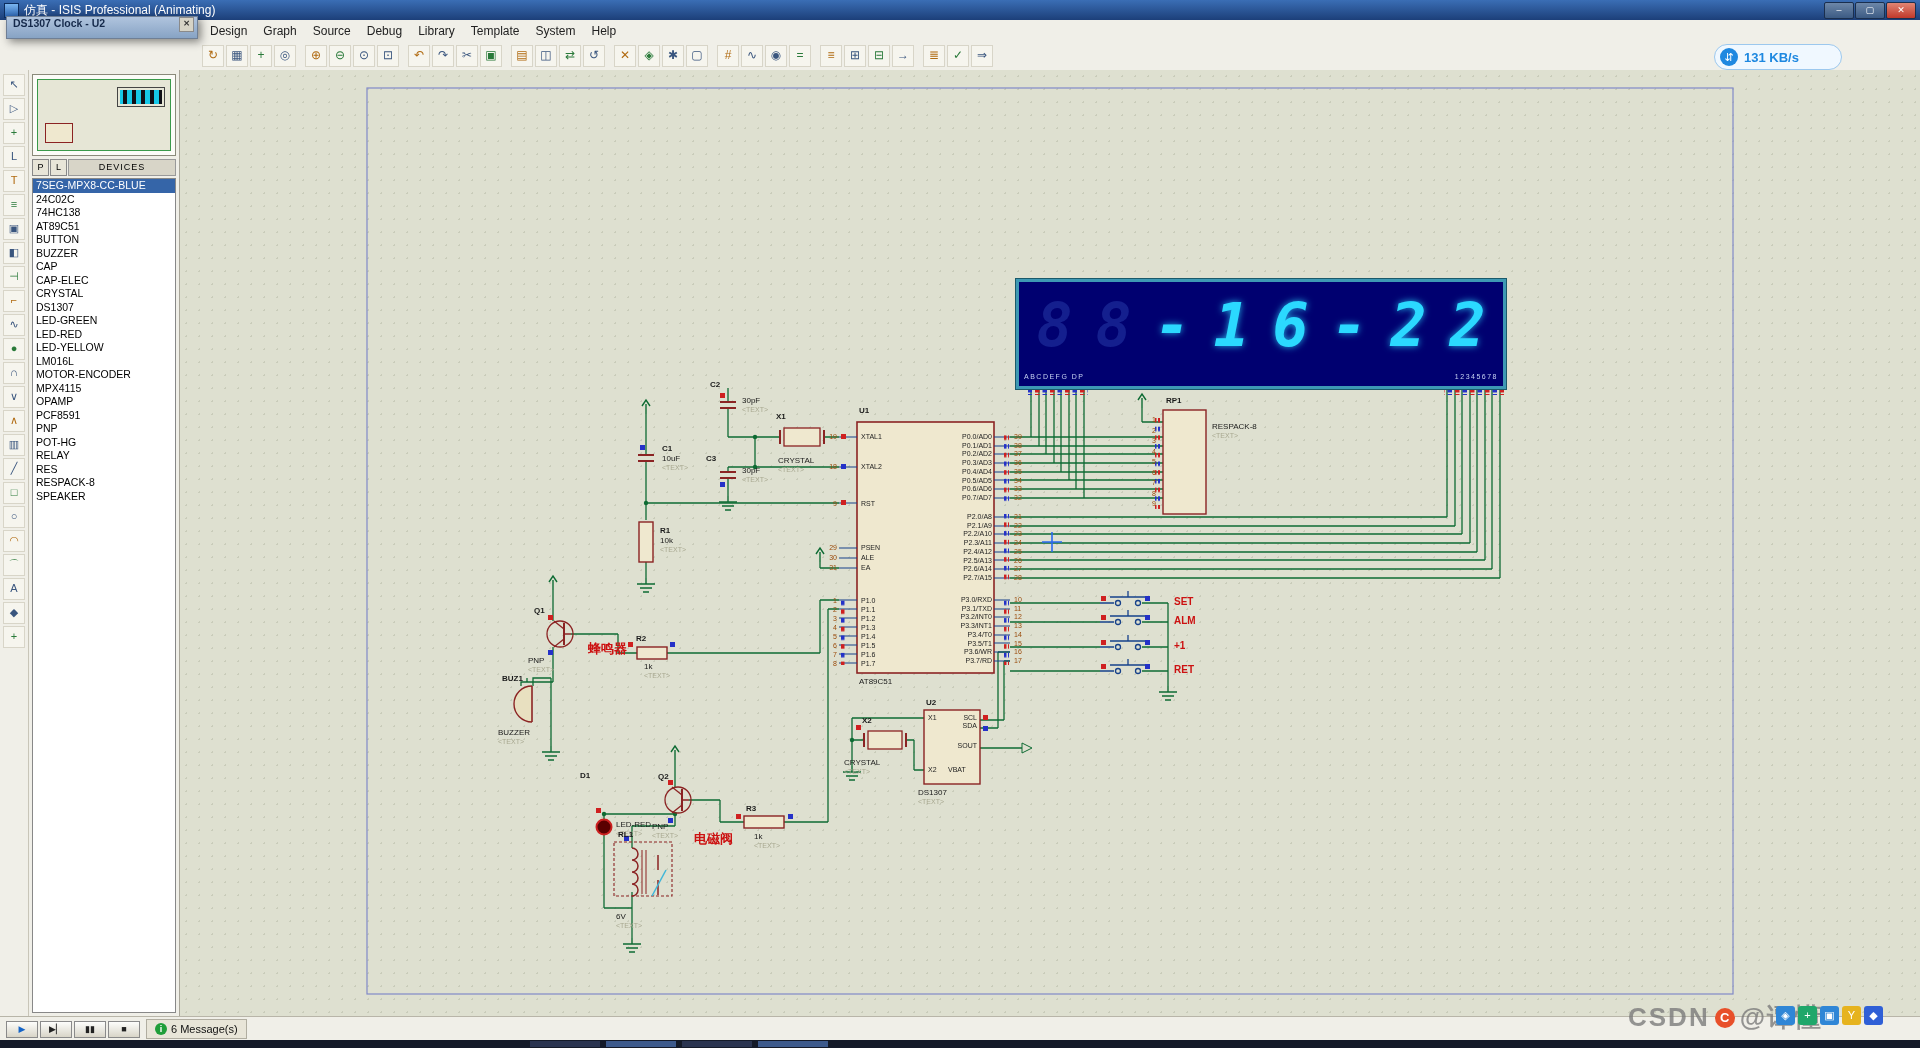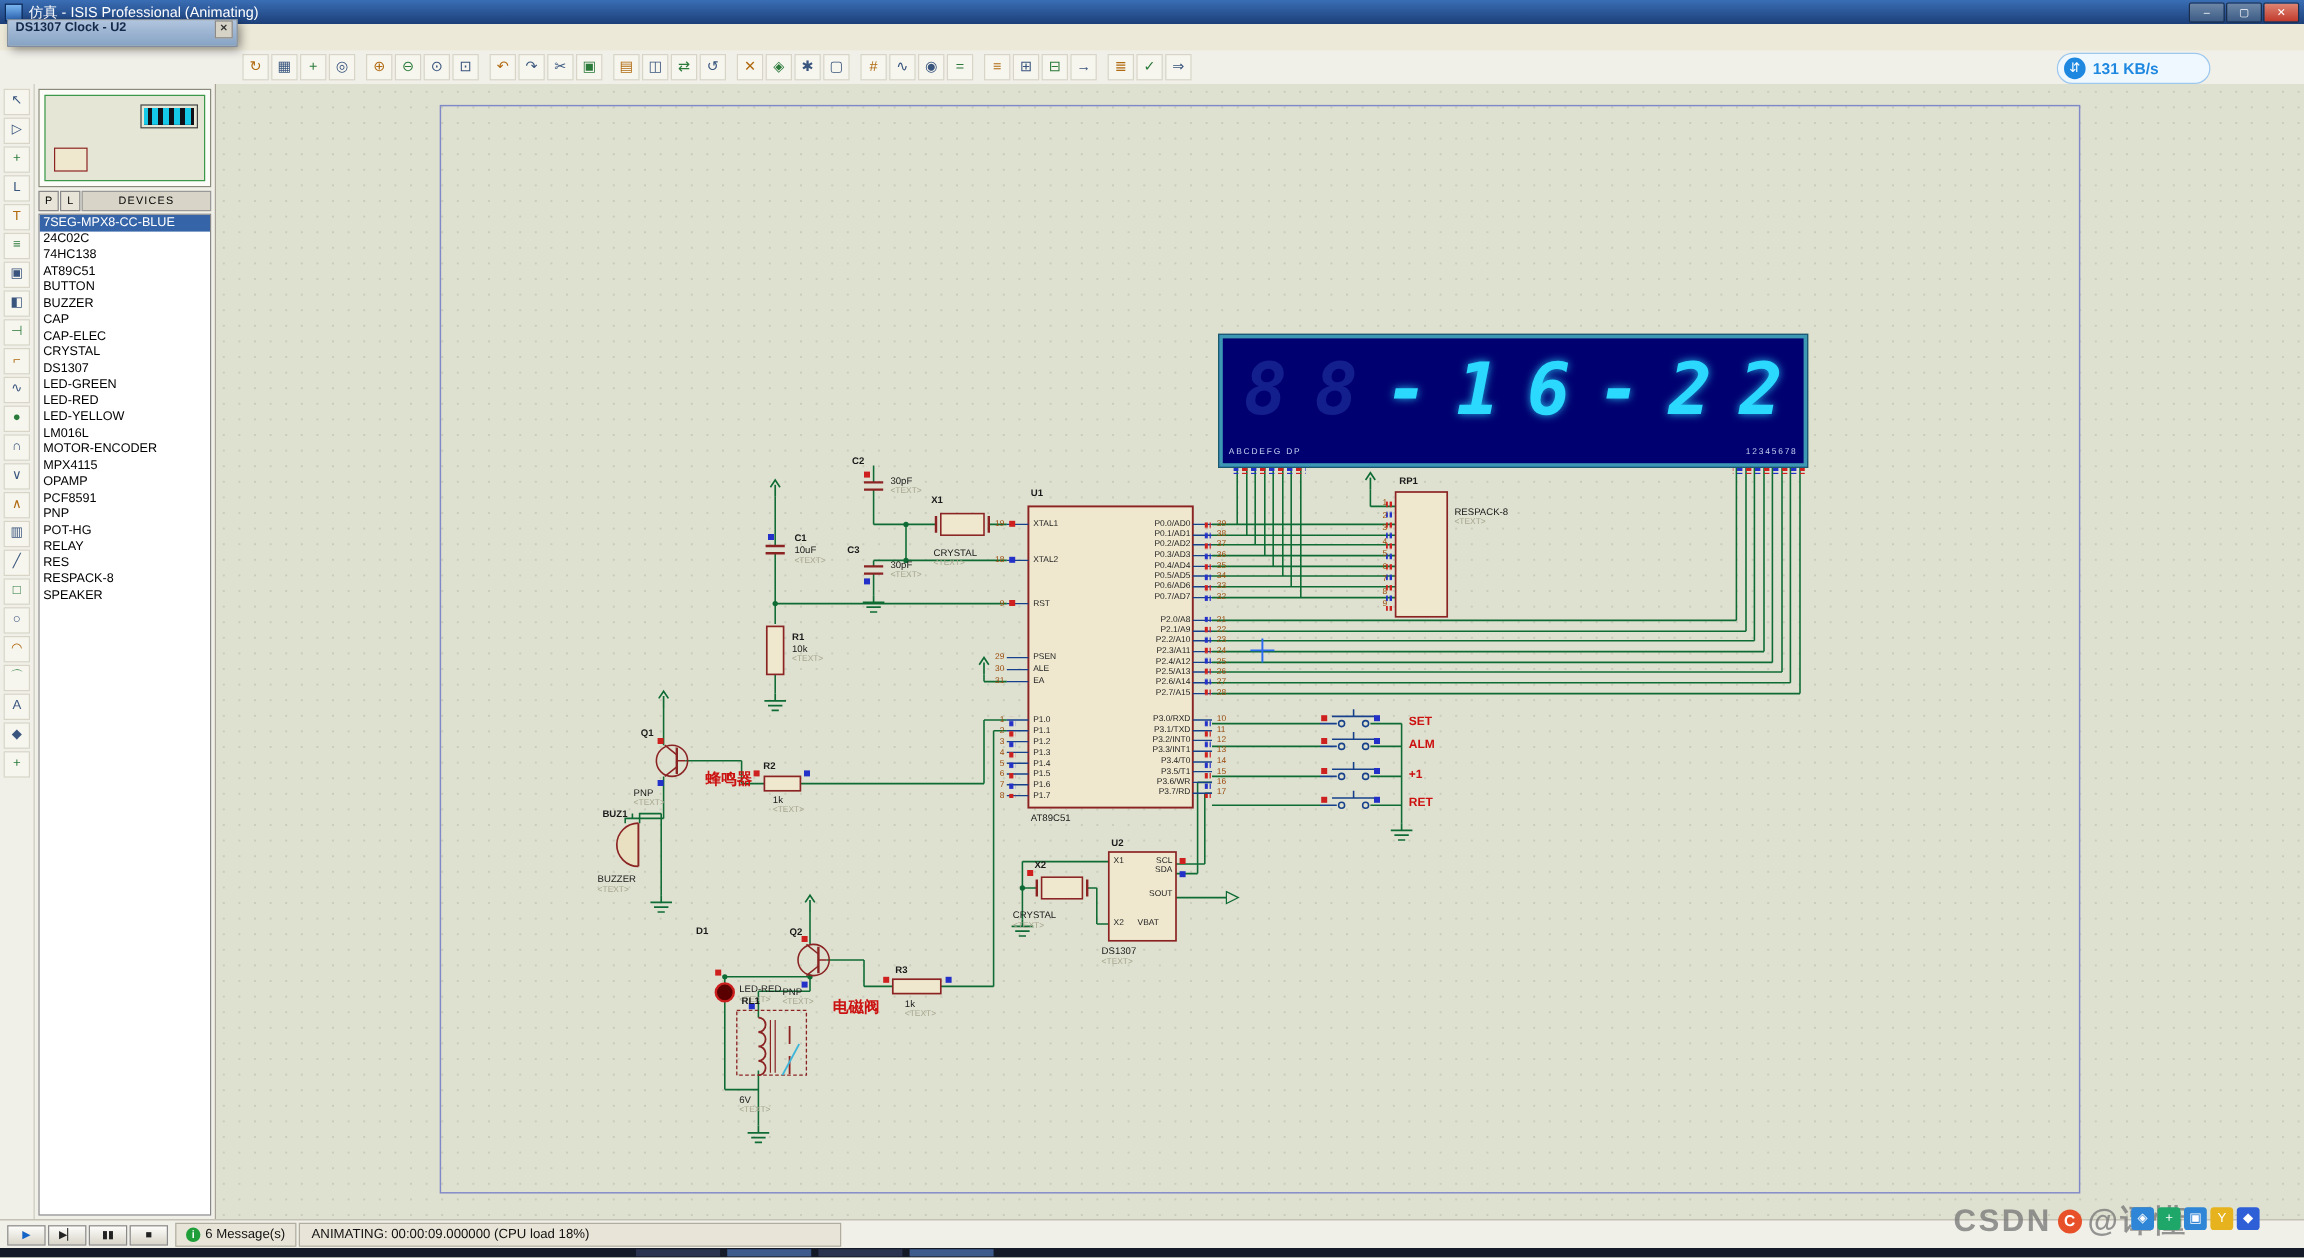--- a/index.html
+++ b/index.html
@@ -123,20 +123,31 @@
     <span class="app-icon"></span>
     <span>仿真 - ISIS Professional (Animating)</span>
     <div class="win-controls">
 
     <span class="winbtn">–</span>
         <span class="winbtn">▢</span>
         <span class="winbtn">✕</span>
       </div>
   </div>
 
+  <div class="menubar">
+
+  <span class="menu-item">Design</span>
+      <span class="menu-item">Graph</span>
+      <span class="menu-item">Source</span>
+      <span class="menu-item">Debug</span>
+      <span class="menu-item">Library</span>
+      <span class="menu-item">Template</span>
+      <span class="menu-item">System</span>
+      <span class="menu-item">Help</span>
+    </div>
 
   <div class="toolbar">
 
   <span class="tb-icon">↻</span>
       <span class="tb-icon">▦</span>
       <span class="tb-icon">+</span>
       <span class="tb-icon">◎</span>
       <span class="tb-icon">⊕</span>
       <span class="tb-icon">⊖</span>
       <span class="tb-icon">⊙</span>
@@ -622,23 +633,20 @@
 
     <button class="simbtn">▶</button>
         <button class="simbtn">▶▏</button>
         <button class="simbtn">▮▮</button>
         <button class="simbtn">■</button>
       </div>
     <div class="msg-panel">
       <span class="msg-icon">i</span>
       <span>6 Message(s)</span>
     </div>
-    <div class="status-panel">
-      <span>ANIMATING: 00:00:09.000000 (CPU load 18%)</span>
-    </div>
   </div>
 
   <div class="taskbar">
     <span class="tb-win"></span>
     <span class="tb-win hl"></span>
     <span class="tb-win"></span>
     <span class="tb-win hl"></span>
   </div>
 
   <div class="popup">

